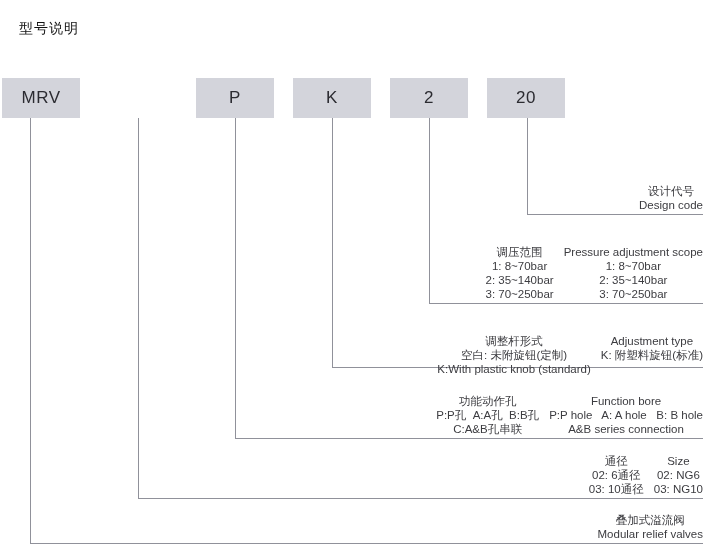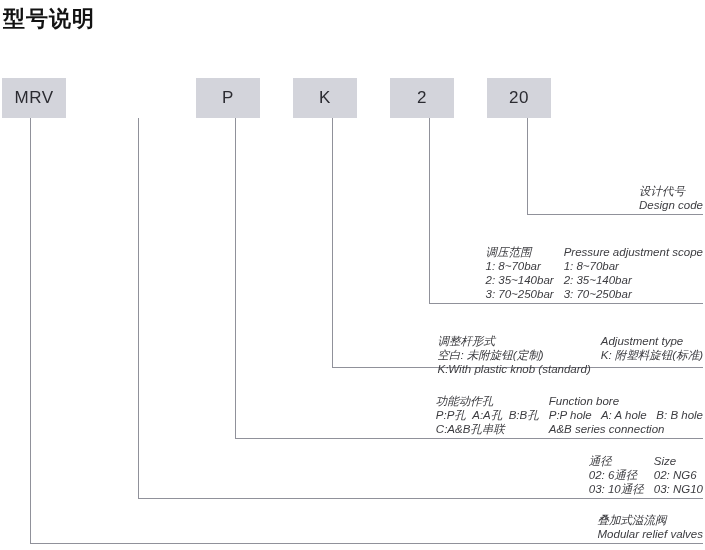--- a/index.html
+++ b/index.html
@@ -9,30 +9,30 @@
     height: 550px;
     background: #ffffff;
     font-family: "Liberation Sans", "DejaVu Sans", sans-serif;
     color: #3c3c40;
     overflow: hidden;
   }
   .title {
     position: absolute;
     left: 3px;
     top: 4px;
-    margin: 0;
-    font-size: 22px;
-    font-weight: 700;
+    margin: 16px;
+    font-size: 14px;
+    font-weight: 400;
     color: #121212;
     letter-spacing: 1px;
   }
   .mbox {
     position: absolute;
     top: 78px;
-    width: 64px;
+    width: 78px;
     height: 40px;
     background: #d3d4db;
     display: flex;
     align-items: center;
     justify-content: center;
     font-size: 17px;
     color: #2b2b31;
     letter-spacing: 0.5px;
   }
   .vline { position: absolute; width: 1px; background: #90919a; }
@@ -44,21 +44,21 @@
     line-height: 14px;
     text-align: right;
     color: #3c3c40;
   }
   .sec-grid {
     display: grid;
     grid-template-columns: auto auto;
     column-gap: 10px;
     justify-content: end;
   }
-  .cell { text-align: left; white-space: pre; font-style: italic; }
+  .cell { text-align: center; white-space: pre; }
 </style>
 </head>
 <body>
 
 <div class="page">
 
   <h1 class="title">型号说明</h1>
 
   <div class="mbox" style="left:2px">MRV</div>
   <div class="mbox" style="left:196px">P</div>

